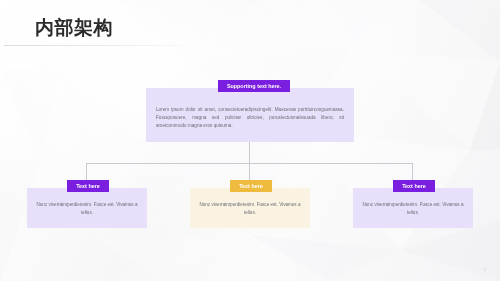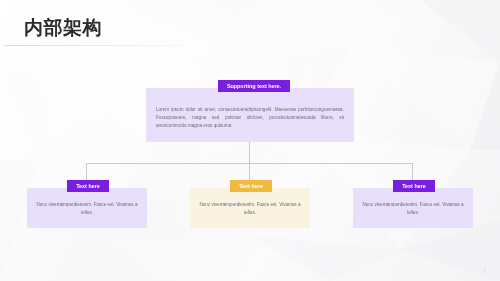--- a/index.html
+++ b/index.html
@@ -29,21 +29,21 @@
   }
   .bg-vignette {
     position: absolute;
     inset: 0;
     background: radial-gradient(ellipse at 30% 20%, rgba(255,255,255,.9) 0%, rgba(250,250,251,0) 60%);
   }
 
   
   .title {
     position: absolute;
-    left: 24px;
+    left: 35px;
     top: 18px;
     font-size: 19px;
     font-weight: bold;
     color: #2b2b2b;
     letter-spacing: .5px;
     line-height: 1;
   }
   .title-rule {
     position: absolute;
     left: 4px;

